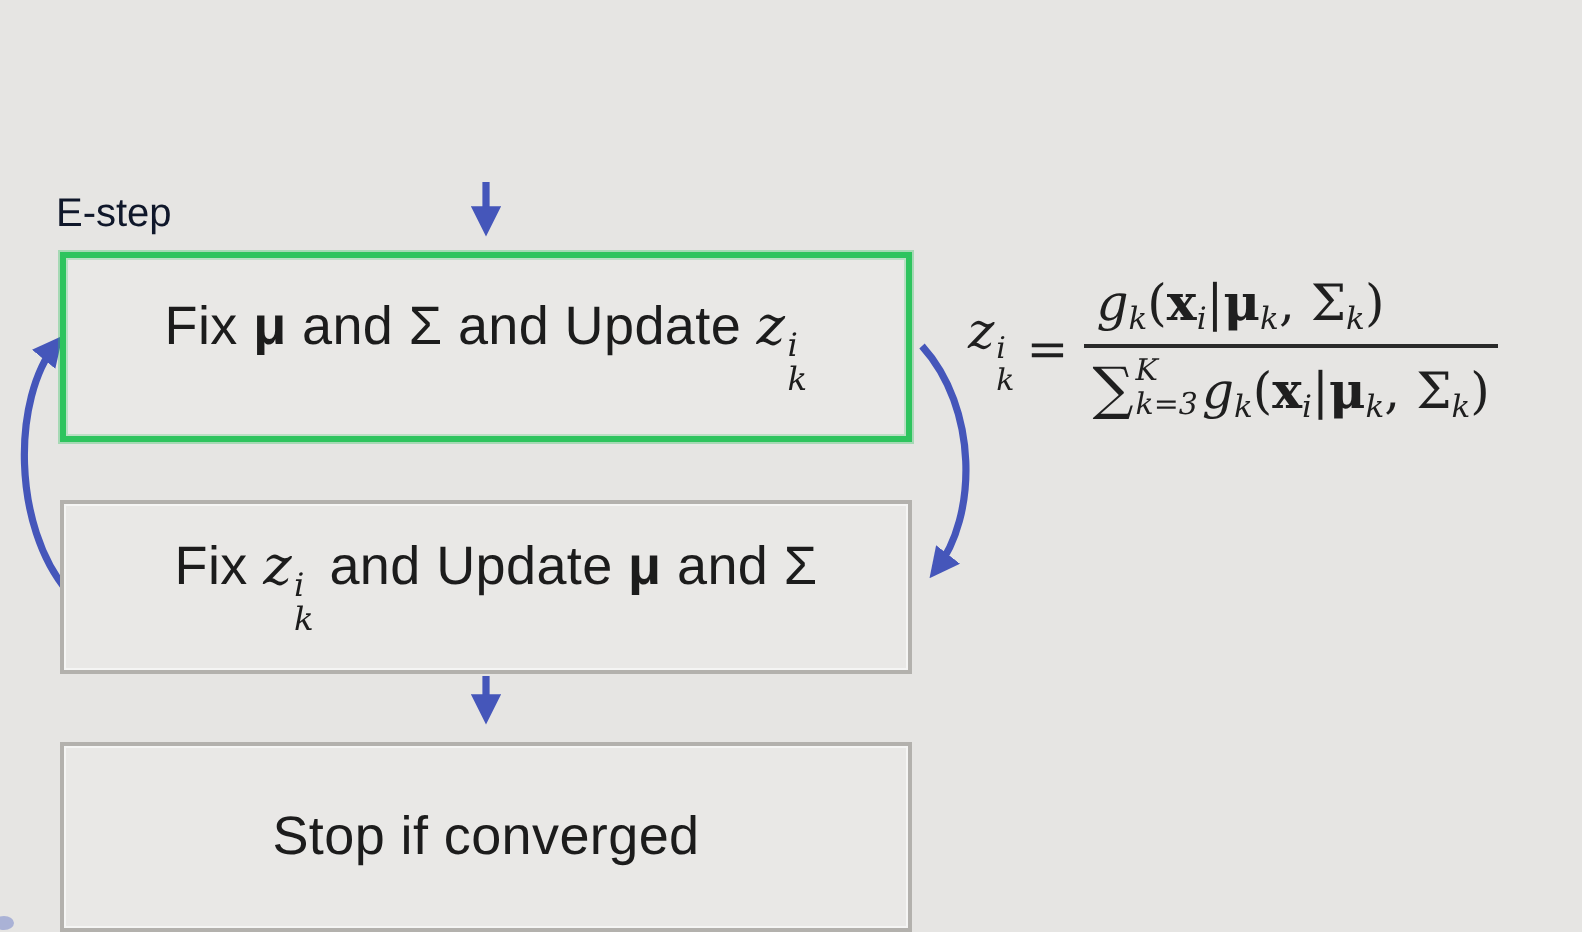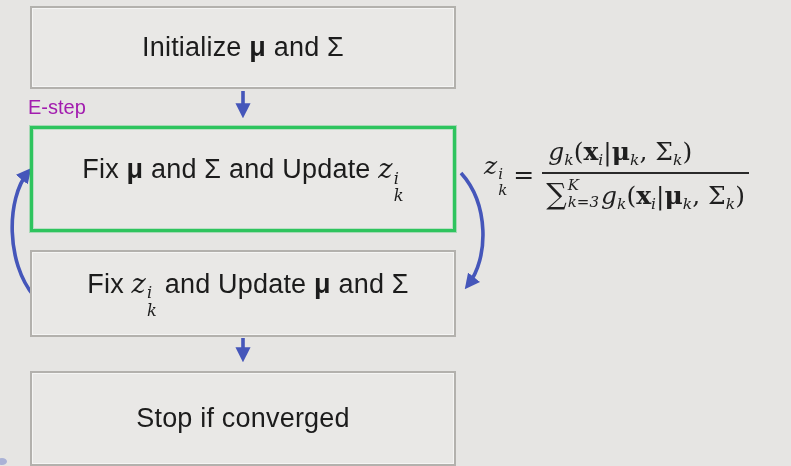--- a/index.html
+++ b/index.html
@@ -43,31 +43,31 @@
     box-shadow:inset 0 0 0 1px rgba(255,255,255,0.55);
     display:flex;
     align-items:center;
     justify-content:center;
     box-sizing:border-box;
     font-size:27px;
     letter-spacing:0.2px;
   }
   .box1{ top:6px;  height:83px; }
   .box2{
-    top:126px; height:106px;
+    top:126px; height:95px;
     border:3px solid var(--green);
     box-shadow:0 0 0 1px rgba(46,196,94,0.35), inset 0 0 0 1px rgba(46,196,94,0.25);
   }
   .box3{ top:250px; height:87px;padding-left:10px; }
   .box4{ top:371px; height:95px; }
   .estep{
     position:absolute;
     left:28px; top:96px;
     font-size:20px;
-    color:#a21caf;
+    color:#0f172a;
   }
   .bmu{ font-weight:700; }
   .math{
     font-family:"DejaVu Serif", serif;
     font-style:italic;
   }
   .mathup{
     font-family:"DejaVu Serif", serif;
     font-style:normal;
   }
@@ -132,23 +132,20 @@
       <marker id="ah" viewBox="0 0 10 10" refX="6.5" refY="5" markerWidth="4.2" markerHeight="4.2" orient="auto">
         <path class="ah" d="M0,0 L10,5 L0,10 z"></path>
       </marker>
     </defs>
     <path class="arrow" d="M243,91 L243,113" marker-end="url(#ah)"></path>
     <path class="arrow" d="M243,338 L243,357" marker-end="url(#ah)"></path>
     <path class="arrow" d="M34,296 C6,263 6,199 28,172" marker-end="url(#ah)"></path>
     <path class="arrow" d="M461,173 C489,204 489,258 468,285" marker-end="url(#ah)"></path>
   </svg>
 
-  <div class="box box1">
-    <span><span>Initialize </span><span class="bmu">μ</span><span> and Σ</span></span>
-  </div>
 
   <div class="estep">E-step</div>
 
   <div class="box box2">
     <span><span>Fix </span><span class="bmu">μ</span><span> and Σ and Update </span><span class="math">z</span><span class="stack math">
           <span>i</span>
           <span>k</span>
         </span></span>
   </div>
 

